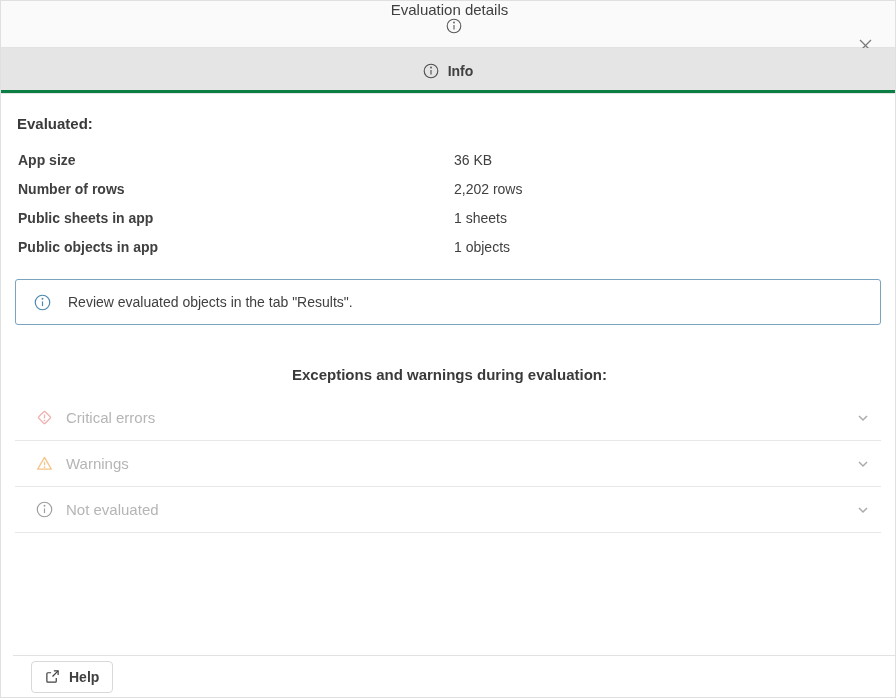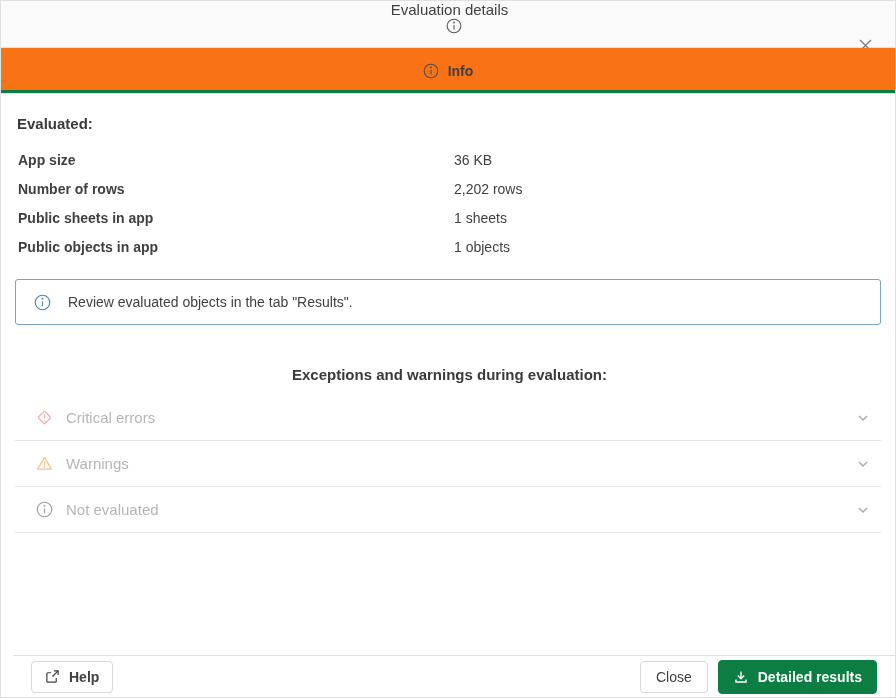--- a/index.html
+++ b/index.html
@@ -39,21 +39,21 @@
     display: flex;
     border-bottom: 1px solid #e4e4e4;
     background: #fff;
   }
   .tab {
     flex: 1;
     display: flex; align-items: center; justify-content: center;
     gap: 9px;
     font-size: 14px; font-weight: 600; color: #404040;
     cursor: pointer;
-    background: #f97316; border: none;
+    background: #e5e5e5; border: none;
   }
   .tab.active { box-shadow: inset 0 -3px 0 0 var(--green, #0d7e43); }
   .tab .ic { display: flex; color: #4d4d4d; }
   
   .section-heading {
     font-size: 15px; font-weight: 700; color: #3a3a3a;
   }
   .evaluated-heading { margin: 21px 0 13px 16px; }
   .kv-table { padding: 0; }
   .kv-row { display: flex; align-items: center; height: 29px; padding-left: 17px; }
@@ -247,30 +247,15 @@
     <button class="btn btn-help">
       <span>
         <svg width="15" height="15" viewBox="0 0 16 16" fill="none" stroke="currentColor" stroke-width="1.3">
           <path d="M12 9.5 V13 a1 1 0 0 1 -1 1 H3 a1 1 0 0 1 -1 -1 V5 a1 1 0 0 1 1 -1 h3.5"></path>
           <polyline points="9.5,2 14,2 14,6.5"></polyline>
           <line x1="14" y1="2" x2="8" y2="8"></line>
         </svg>
       </span>
       <span>Help</span>
     </button>
-    <div class="footer-right">
-      <button class="btn btn-close">
-        <span>Close</span>
-      </button>
-      <button class="btn btn-detailed">
-        <span>
-          <svg width="16" height="16" viewBox="0 0 16 16" fill="none" stroke="currentColor" stroke-width="1.4">
-            <line x1="8" y1="2.5" x2="8" y2="9.5"></line>
-            <polyline points="4.8,6.5 8,9.7 11.2,6.5"></polyline>
-            <path d="M3 10.5 v2.5 h10 v-2.5"></path>
-          </svg>
-        </span>
-        <span>Detailed results</span>
-      </button>
-    </div>
   </div>
 
 </div>
 
 </body></html>

